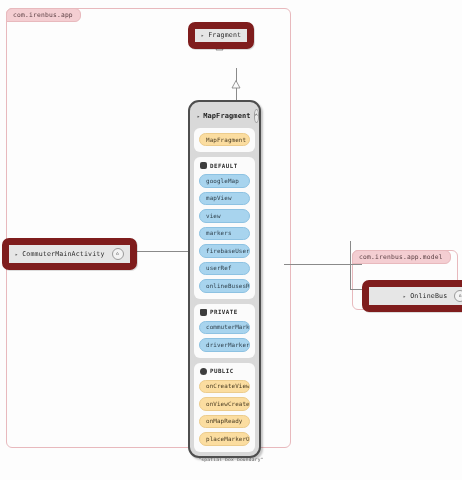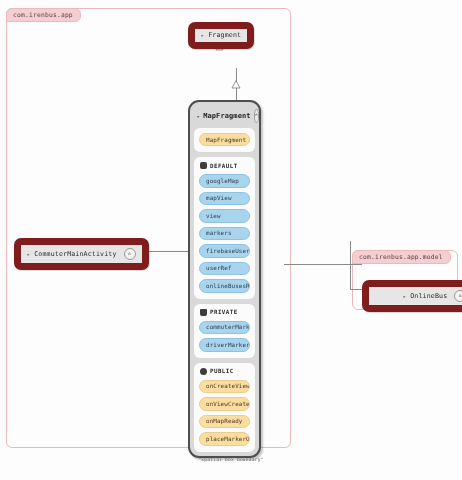--- a/index.html
+++ b/index.html
@@ -68,21 +68,21 @@
   }
   .node .arrow {
     font-size: 5px;
     color: #555;
     line-height: 1;
   }
   .node .nlabel { line-height: 1; }
 
   #node-fragment   { left: 188px; top: 22px; }
   #node-callback   { left: 188px; top: 52px; }
-  #node-commuter   { left: 14px;  top: 238px; }
+  #node-commuter   { left: 2px;  top: 238px; }
   #node-symbols    { left: 356px; top: 228px; background:#f0f0f0; border-color:#bdbdbd; border-radius:9px; padding:4px 7px; }
   #node-onlinebus  { left: 362px; top: 280px; padding-left: 34px; }
 
   .badge-chip {
     display: inline-flex;
     align-items: center;
     justify-content: center;
     width: 10px; height: 10px;
     border: 1px solid #9a9a9a;
     border-radius: 50%;

